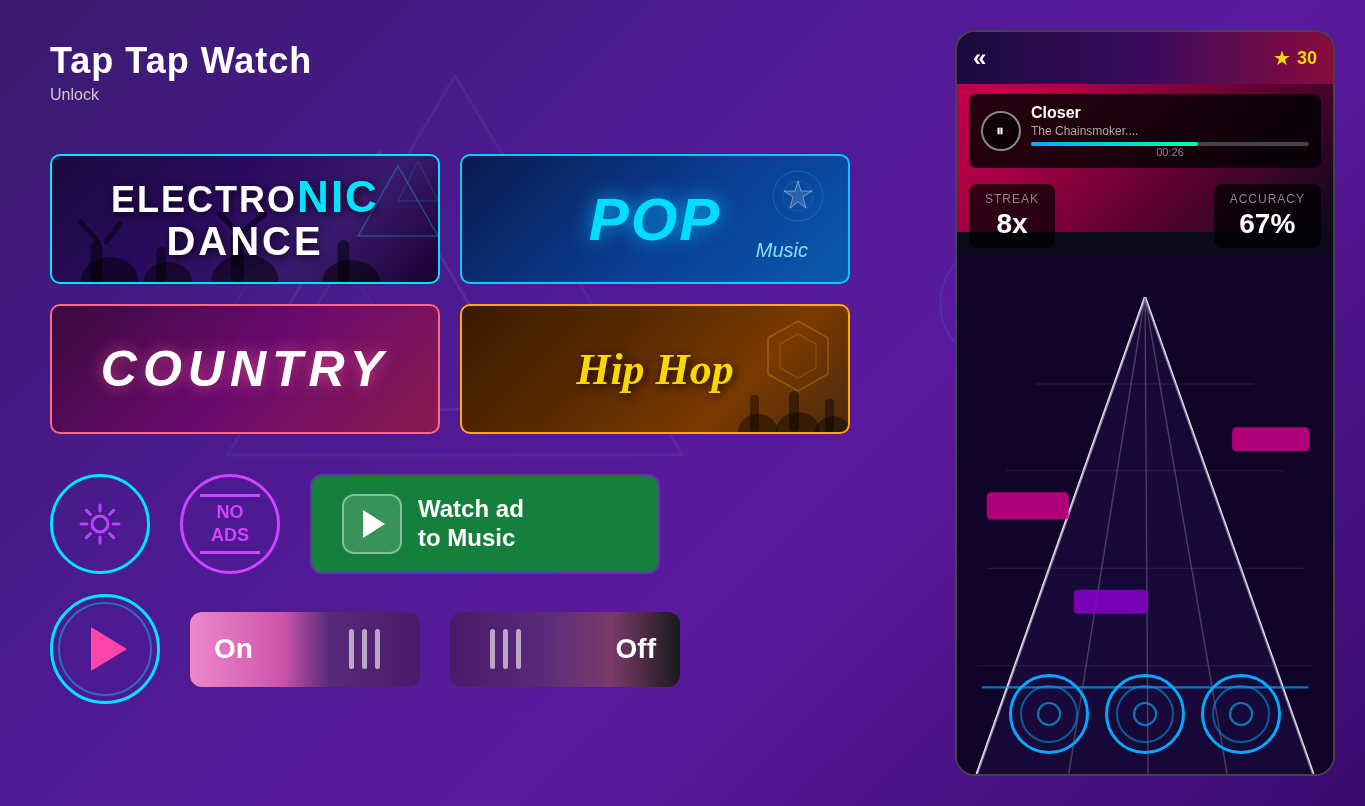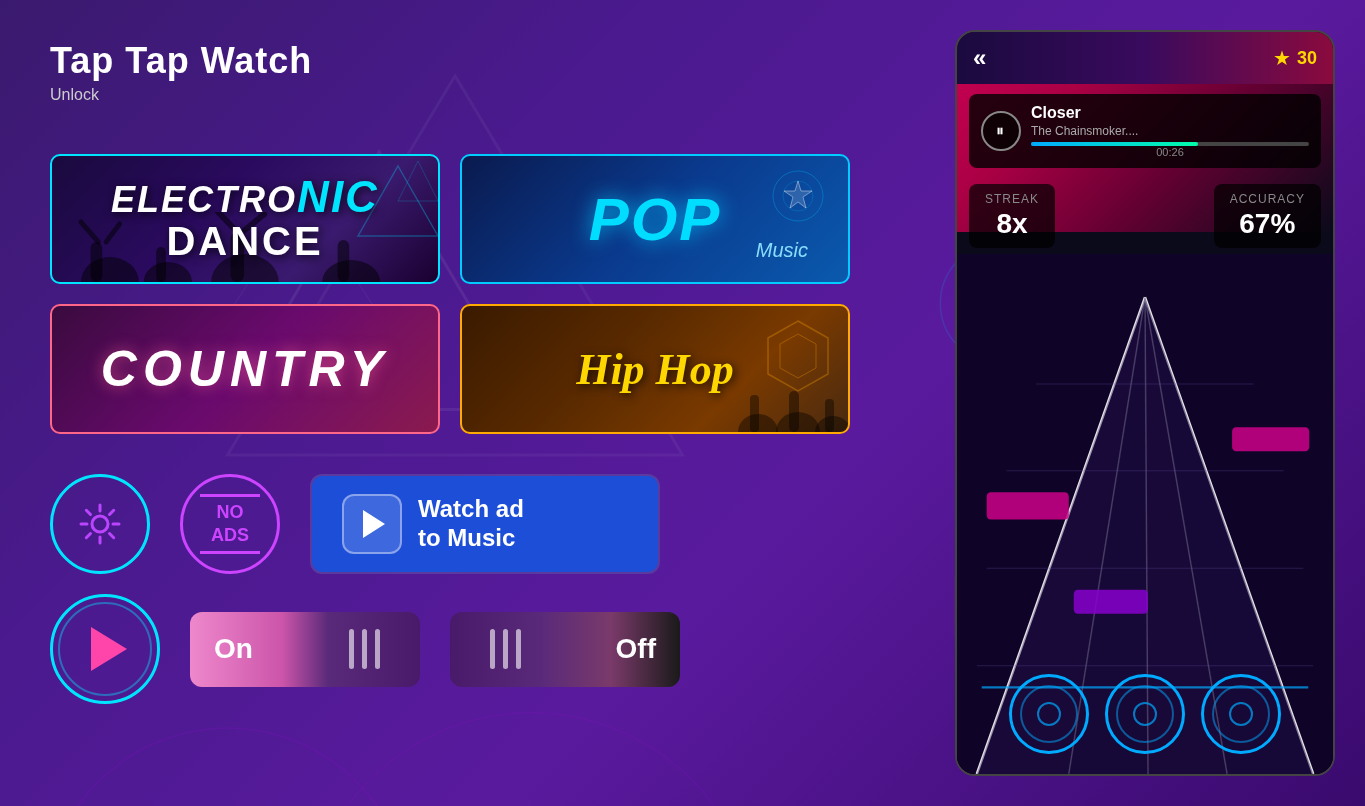--- a/index.html
+++ b/index.html
@@ -114,21 +114,21 @@
 
     .no-ads-text {
       color: #cc44ff;
       font-size: 18px;
       font-weight: bold;
       line-height: 1.3;
       text-align: center;
     }
 
     .watch-ad-btn {
-      background: #1d4ed8;
+      background: #15803d;
       border: 2px solid #5a3a9e;
       border-radius: 12px;
       padding: 18px 30px;
       display: flex;
       align-items: center;
       gap: 16px;
       cursor: pointer;
       flex: 1;
       max-width: 350px;
     }
@@ -495,21 +495,21 @@
         <line x1="56" y1="30" x2="70" y2="12" stroke="rgba(0,0,0,0.5)" stroke-width="5" stroke-linecap="round"></line>
         <line x1="192" y1="20" x2="172" y2="0" stroke="rgba(0,0,0,0.5)" stroke-width="6" stroke-linecap="round"></line>
         <line x1="200" y1="18" x2="220" y2="2" stroke="rgba(0,0,0,0.5)" stroke-width="6" stroke-linecap="round"></line>
       </svg>
 
       <svg style="position:absolute;top:0;right:0;width:120px;height:100px;" viewBox="0 0 120 100">
         <polygon points="80,10 120,80 40,80" fill="none" stroke="rgba(0,220,255,0.3)" stroke-width="1.5"></polygon>
         <polygon points="100,5 120,45 80,45" fill="none" stroke="rgba(0,220,255,0.2)" stroke-width="1"></polygon>
       </svg>
       <div style="z-index:2;text-align:center;">
-        <div style="font-size:36px;font-weight:900;color:white;text-shadow:2px 2px 10px rgba(0,0,0,0.8);line-height:1;letter-spacing:2px;font-style:italic;">ELECTRO<span style="font-size:44px;color:#00e5ff;">NIC</span></div>
+        <div style="font-size:36px;font-weight:900;color:white;text-shadow:2px 2px 10px rgba(0,0,0,0.8);line-height:1;letter-spacing:2px;">ELECTRO<span style="font-size:44px;color:#00e5ff;">NIC</span></div>
         <div style="font-size:40px;font-weight:900;color:white;text-shadow:2px 2px 10px rgba(0,0,0,0.8);letter-spacing:3px;">DANCE</div>
       </div>
     </div>
 
     <div class="genre-card pop">
       <svg style="position:absolute;right:20px;top:10px;width:60px;height:60px;" viewBox="0 0 60 60">
         <circle cx="30" cy="30" r="25" fill="none" stroke="rgba(0,200,255,0.3)" stroke-width="1"></circle>
         <circle cx="30" cy="30" r="15" fill="none" stroke="rgba(0,200,255,0.2)" stroke-width="1"></circle>
         <polygon points="30,15 33,25 44,25 35,31 38,42 30,36 22,42 25,31 16,25 27,25" fill="rgba(255,255,255,0.15)" stroke="rgba(255,255,255,0.4)" stroke-width="1"></polygon>
       </svg>

